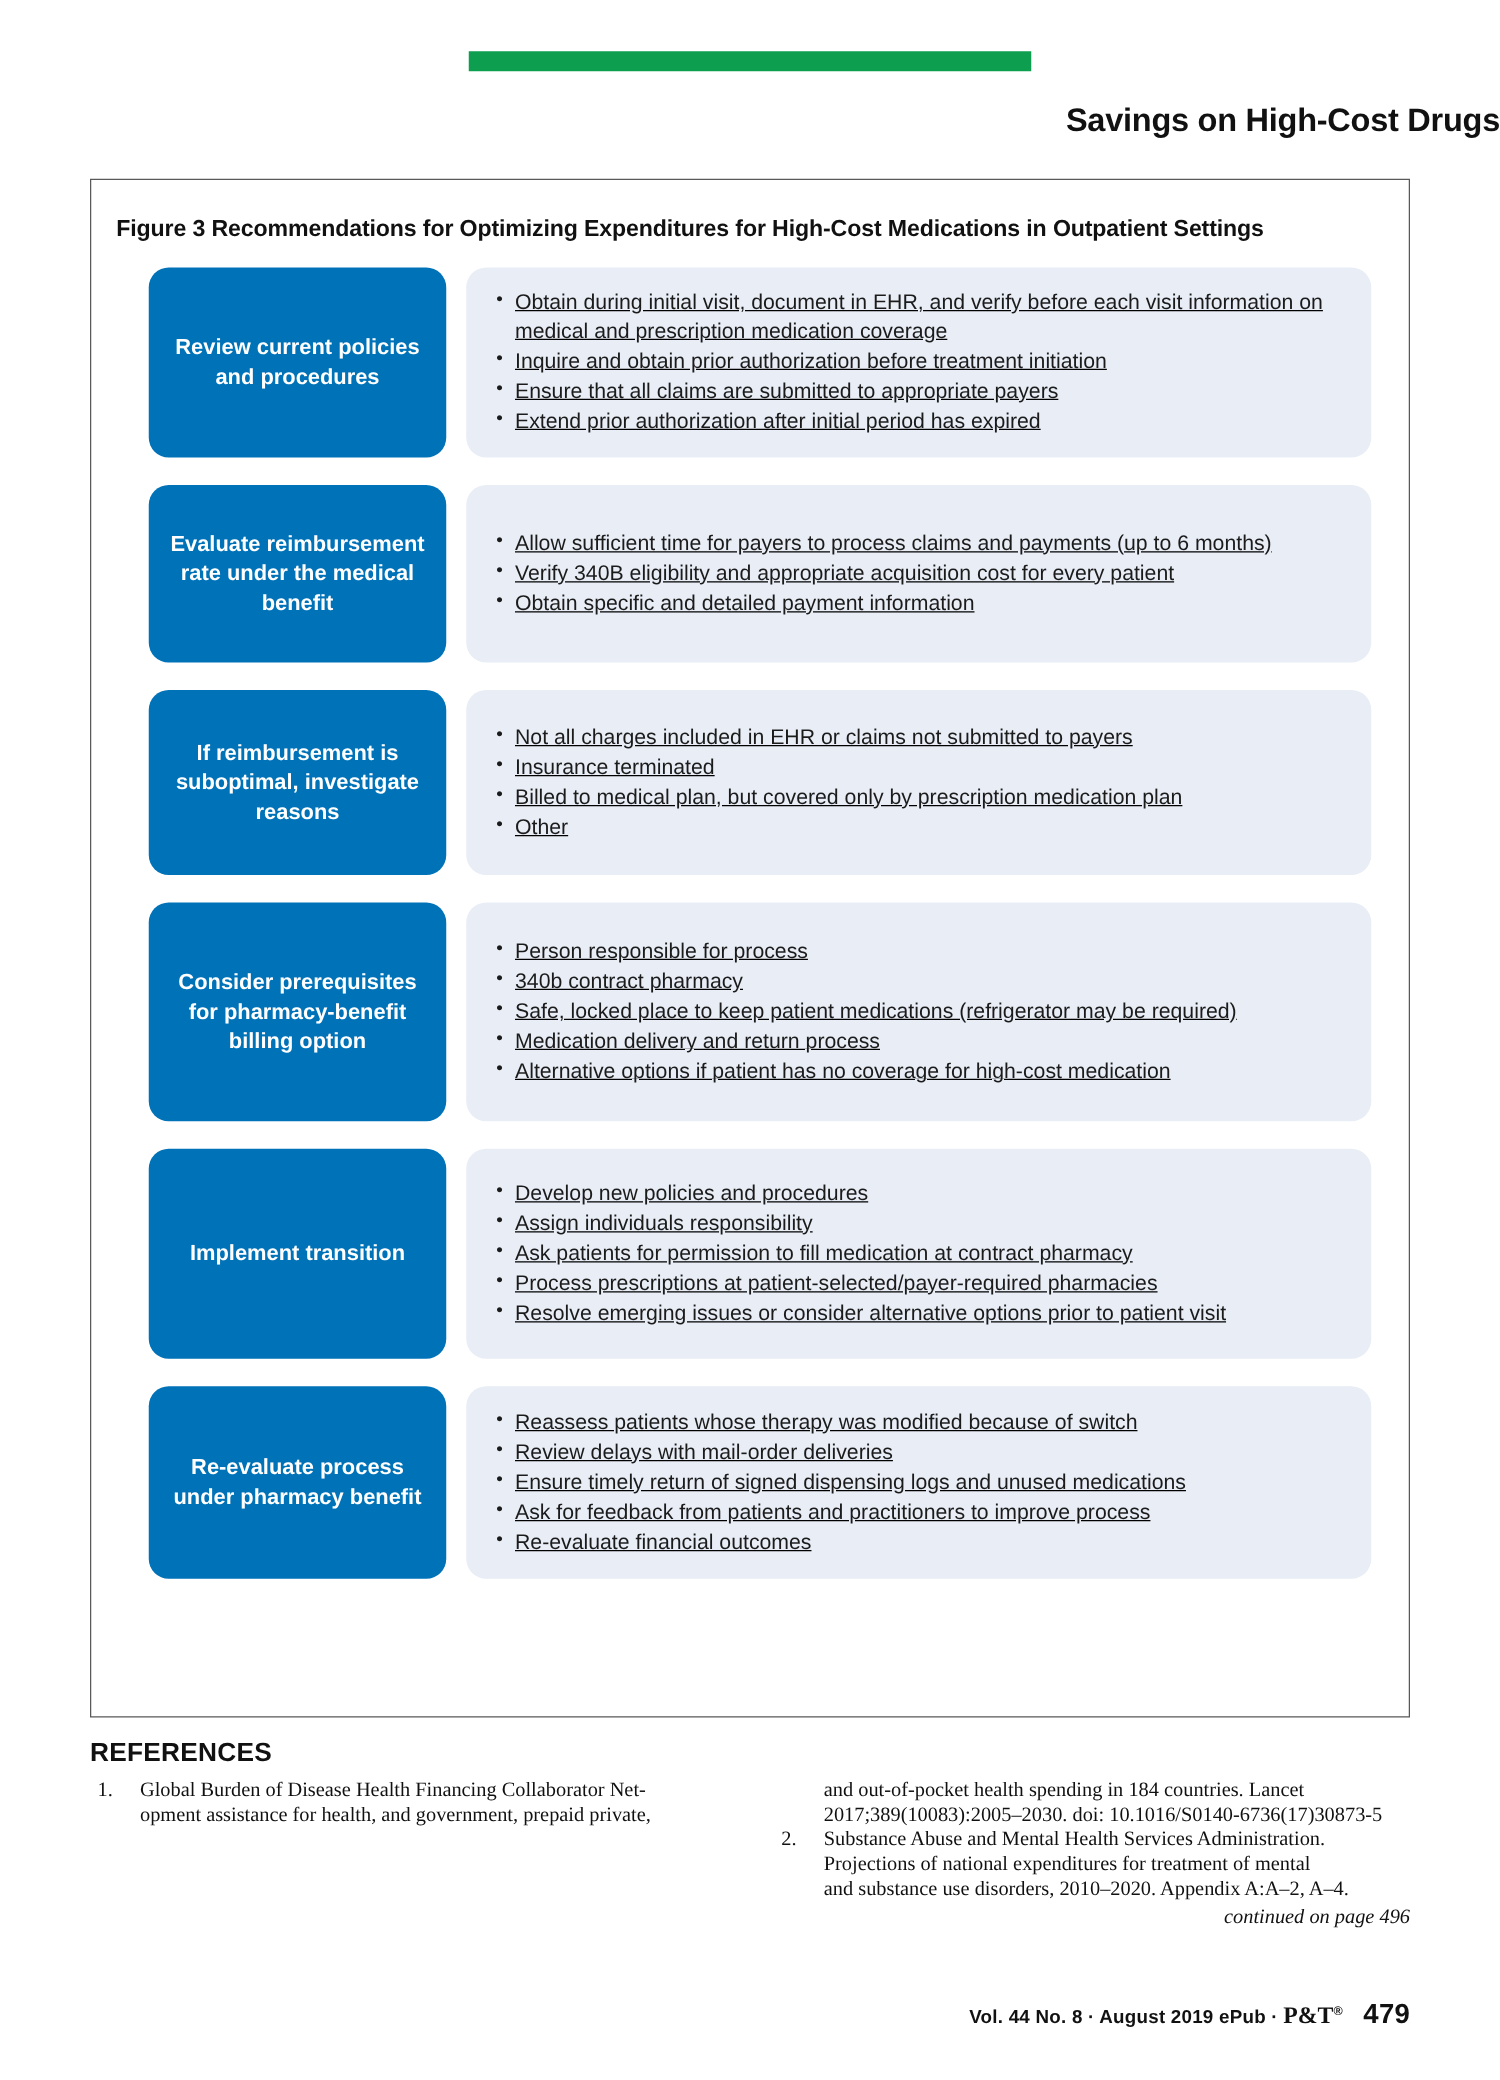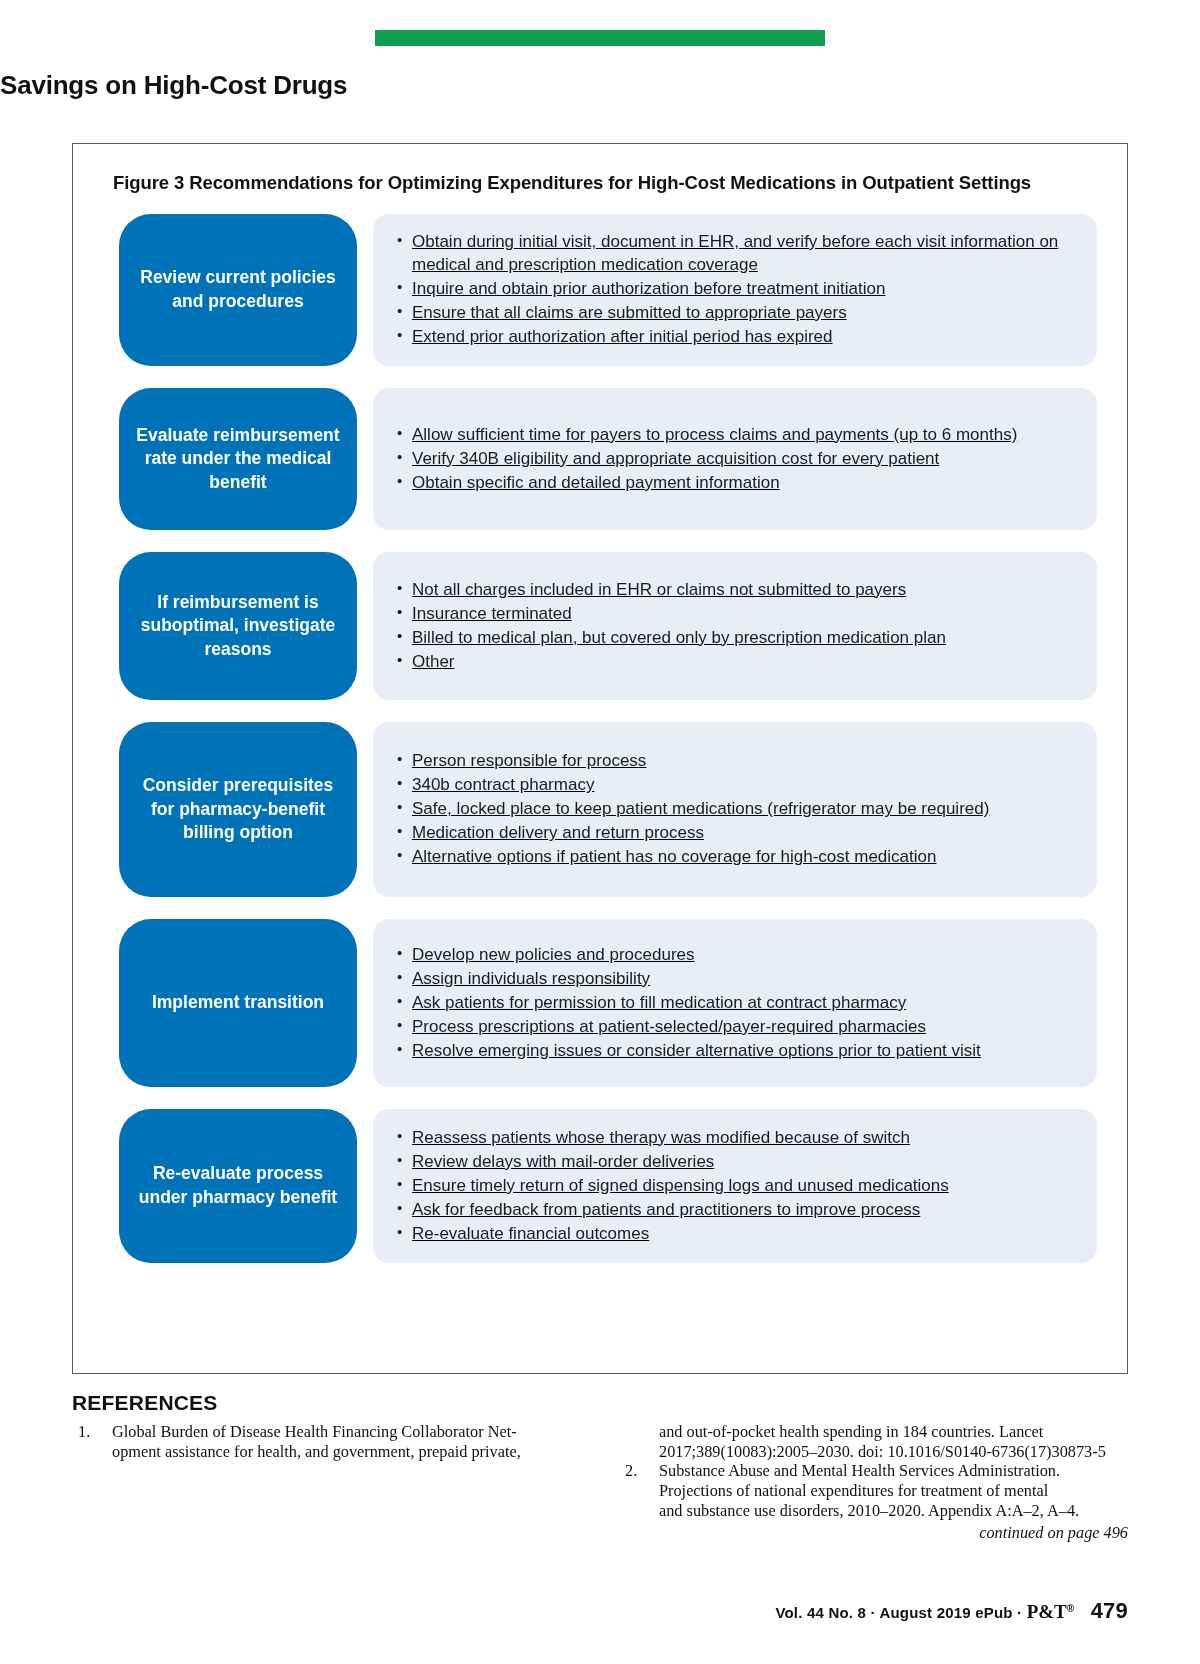--- a/index.html
+++ b/index.html
@@ -11,22 +11,22 @@
     width: 1200px;
     height: 1664px;
     position: relative;
     font-family: "Liberation Sans", sans-serif;
     color: #000000;
     overflow: hidden;
   }
 
   
   .page-header {
-    padding-top: 30px;
-    text-align: left;
+    padding-top: 41px;
+    text-align: right;
   }
   .green-rule {
     width: 450px;
     height: 16px;
     background: #0d9e4f;
     margin: 0 auto;
   }
   .running-title {
     margin-top: 24px;
     font-size: 26px;
@@ -40,21 +40,21 @@
     position: absolute;
     left: 72px;
     top: 143px;
     width: 1056px;
     height: 1231px;
     border: 1.5px solid #595959;
     box-sizing: border-box;
     background: #ffffff;
   }
   .figure-caption {
-    margin: 26px 40px 0 40px;
+    margin: 26px 40px 0 20px;
     font-size: 18.5px;
     font-weight: bold;
     line-height: 1.38;
     color: #111111;
     letter-spacing: -0.1px;
   }
 
   
   .rows {
     margin: 18px 0 0 0;
@@ -63,21 +63,21 @@
   .row {
     display: flex;
     align-items: stretch;
     margin-bottom: 22px;
   }
   .row:last-child { margin-bottom: 0; }
 
   .row-label {
     flex: 0 0 238px;
     background: #0072b8;
-    border-radius: 32px;
+    border-radius: 16px;
     color: #ffffff;
     font-size: 17.5px;
     font-weight: bold;
     line-height: 1.35;
     text-align: center;
     display: flex;
     align-items: center;
     justify-content: center;
     padding: 10px 14px;
     box-sizing: border-box;

